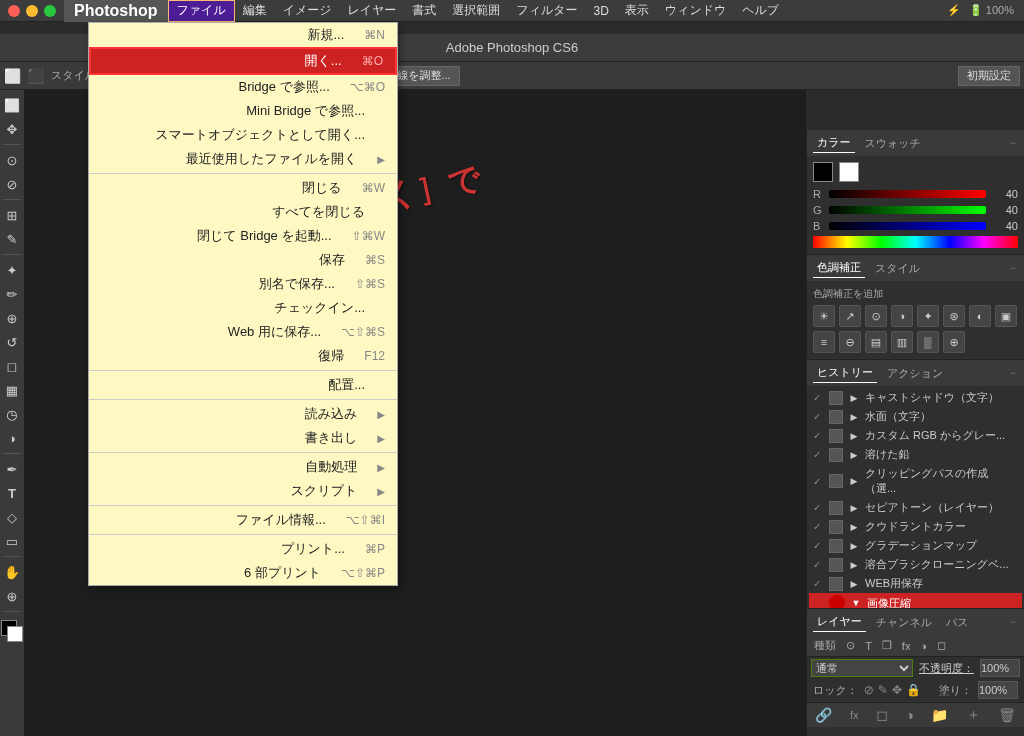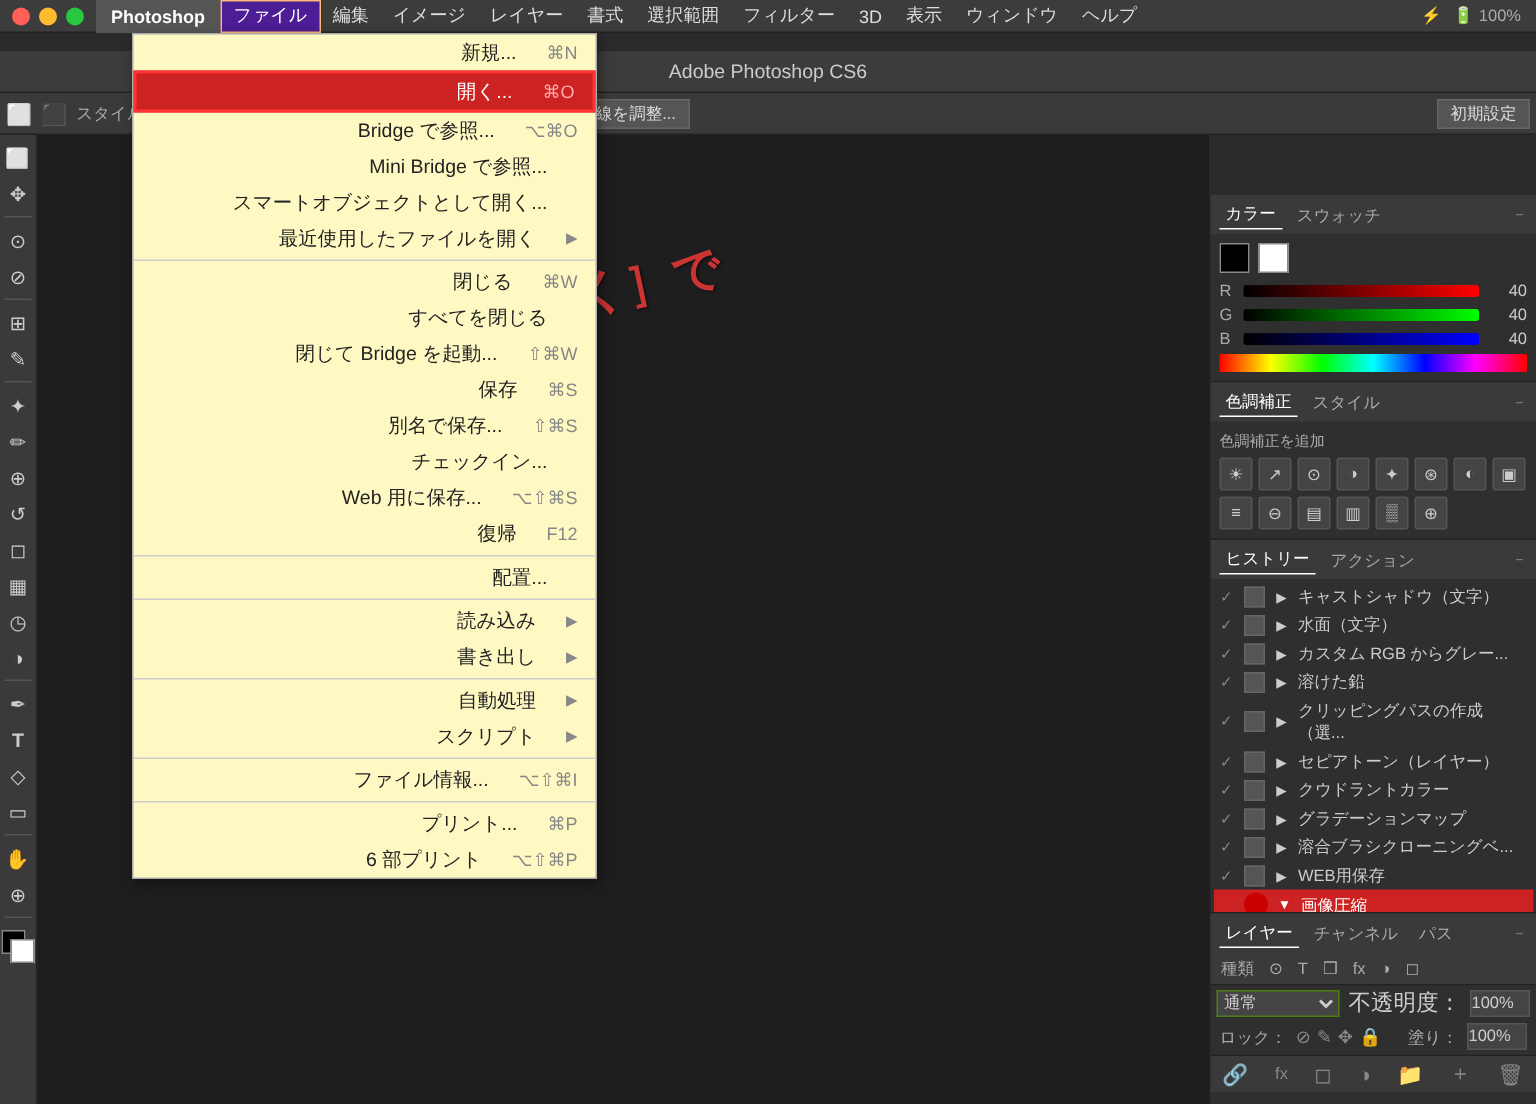--- a/index.html
+++ b/index.html
@@ -23,21 +23,21 @@
       align-items: center;
       border-bottom: 1px solid #222;
     }
     .menubar-app {
       background: #555;
       color: #fff;
       padding: 2px 10px;
       height: 22px;
       display: flex;
       align-items: center;
-      font-size: 12px;
+      font-size: 16px;
       font-weight: bold;
     }
     .menubar-item {
       padding: 2px 8px;
       height: 22px;
       display: flex;
       align-items: center;
       font-size: 12px;
       color: #ddd;
       cursor: pointer;
@@ -367,21 +367,21 @@
       gap: 6px;
     }
     .layers-select {
       background: #444;
       color: #ccc;
       border: 1px solid #4d7c0f;
       font-size: 11px;
       height: 18px;
       flex: 1;
     }
-    .layers-pct { font-size: 15px; color: #ccc; }
+    .layers-pct { font-size: 11px; color: #ccc; text-decoration: underline; }
     .lock-row {
       display: flex;
       align-items: center;
       padding: 2px 6px;
       gap: 6px;
       border-bottom: 1px solid #333;
     }
     .lock-label { font-size: 11px; color: #aaa; }
     .lock-icons { display: flex; gap: 4px; }
     .lock-icon { font-size: 12px; color: #888; cursor: pointer; }

